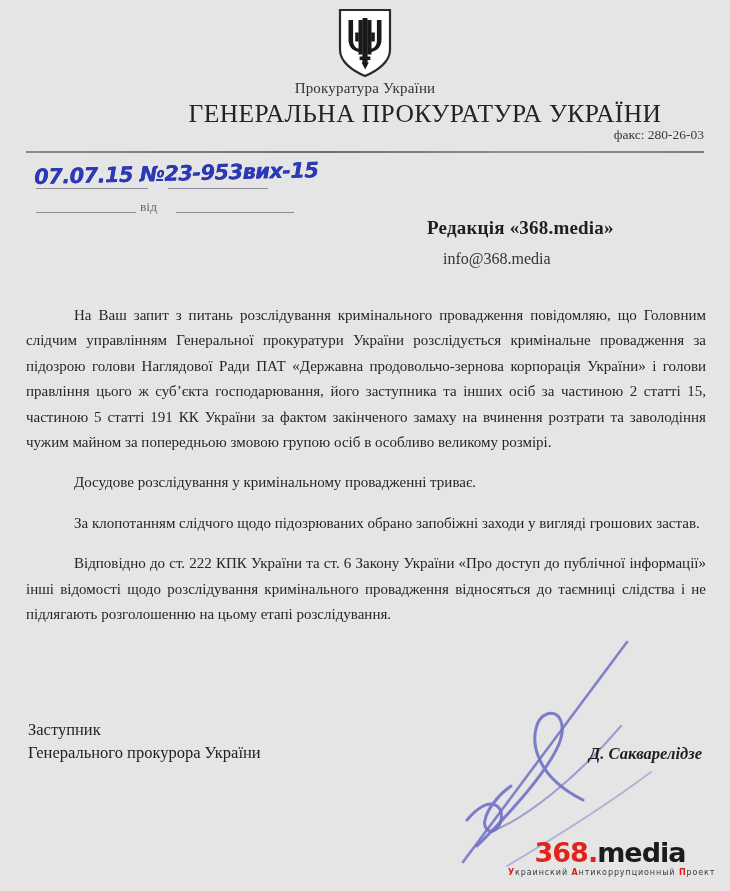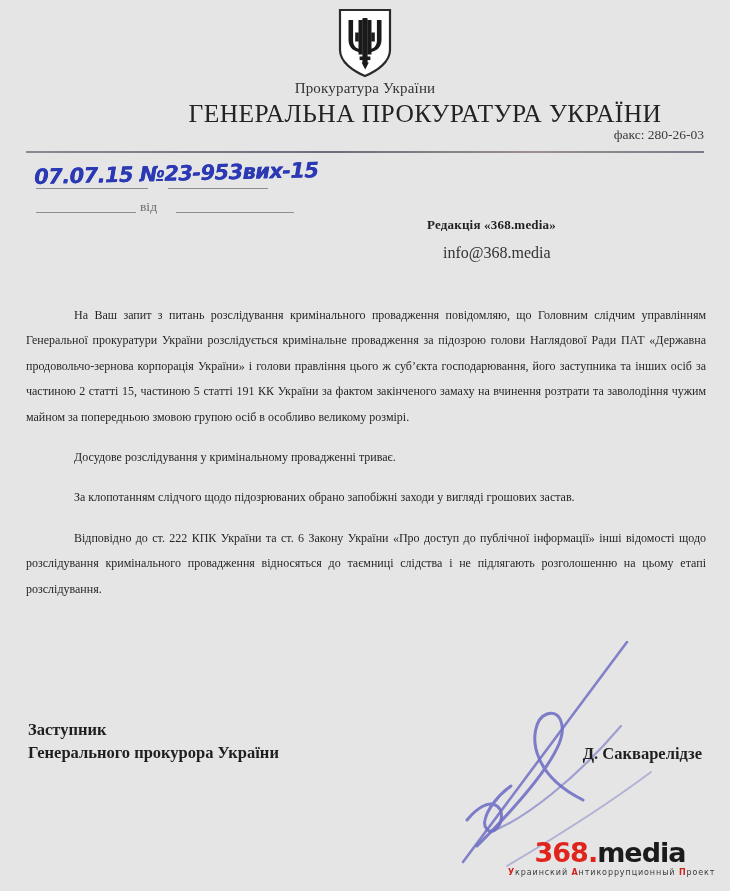--- a/index.html
+++ b/index.html
@@ -119,21 +119,21 @@
   }
 
   
   #addressee {
     position: absolute;
     left: 427px;
     top: 217px;
     width: 300px;
   }
   #addressee-name {
-    font-size: 13px;
+    font-size: 19px;
     font-weight: bold;
     color: #1f1f1f;
     letter-spacing: .2px;
   }
   #addressee-email {
     margin-top: 11px;
     margin-left: 16px;
     font-size: 16px;
     color: #333;
   }
@@ -142,53 +142,54 @@
   #body {
     position: absolute;
     left: 26px;
     top: 303px;
     width: 680px;
   }
   .para {
     text-align: justify;
     text-justify: inter-word;
     text-indent: 48px;
-    font-size: 12px;
+    font-size: 15px;
     line-height: 25.4px;
     color: #262626;
     margin: 0 0 15px 0;
     hyphens: none;
   }
   .para:last-child { margin-bottom: 0; }
 
   
   #sign-block {
     position: absolute;
     left: 28px;
     top: 718px;
     width: 680px;
     height: 60px;
   }
   #sign-title {
     position: absolute;
     left: 0;
     top: 0;
     font-size: 16.5px;
-    font-weight: bold;
+    font-weight: normal;
     line-height: 23px;
     color: #1f1f1f;
   }
   #sign-name {
     position: absolute;
     right: 6px;
     top: 26px;
     font-size: 16.5px;
     font-weight: bold;
     color: #1f1f1f;
     white-space: nowrap;
+    font-style: italic;
   }
   #signature-svg {
     position: absolute;
     left: 455px;
     top: 640px;
     width: 230px;
     height: 230px;
     pointer-events: none;
   }
 

